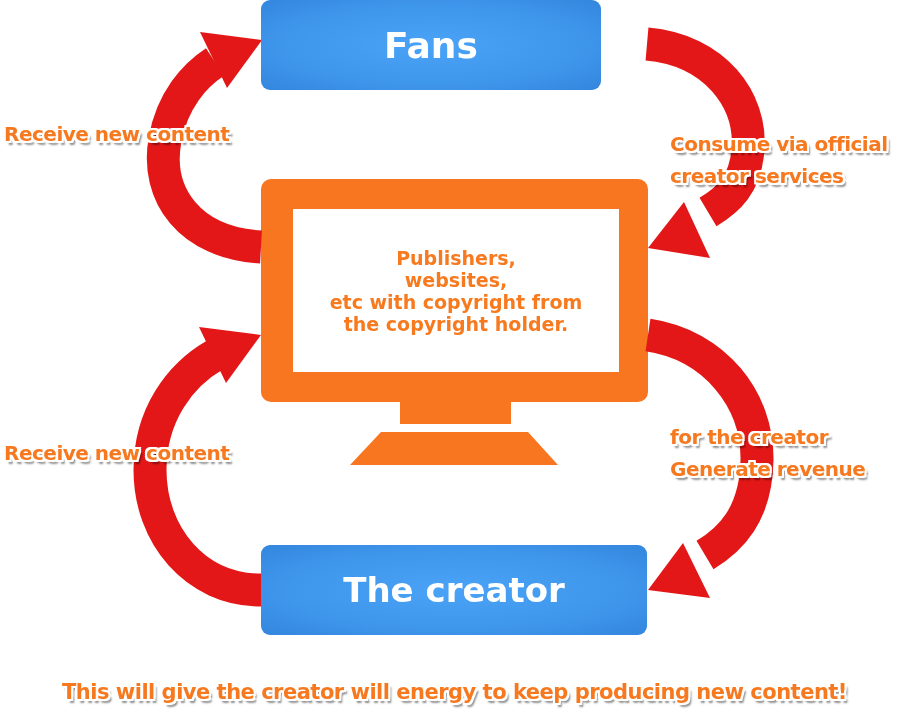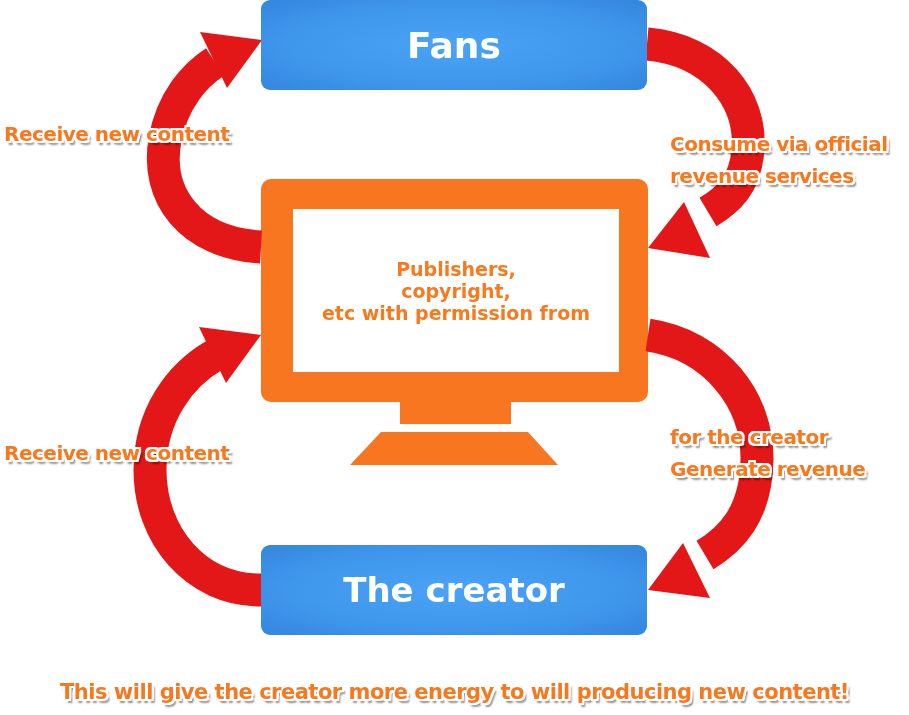--- a/index.html
+++ b/index.html
@@ -5,21 +5,21 @@
   html, body { margin: 0; padding: 0; background: #ffffff; }
   body { width: 909px; height: 715px; position: relative; overflow: hidden;
          font-family: "DejaVu Sans", sans-serif; }
   #diagram { position: absolute; left: 0; top: 0; }
   .box {
     position: absolute; border-radius: 9px;
     background: radial-gradient(ellipse at center, #4aa3f7 0%, #3f97ec 60%, #3386dd 100%);
     color: #fff; font-weight: bold; text-align: center;
     display: flex; flex-direction: column; align-items: center; justify-content: center;
   }
-  #fans-box { left: 261px; top: 0px; width: 386px; height: 90px; font-size: 36px; }
+  #fans-box { left: 261px; top: 0px; width: 340px; height: 90px; font-size: 36px; }
   #creator-box { left: 261px; top: 545px; width: 386px; height: 90px; font-size: 34px; line-height: 36px; }
   .screen-text {
     position: absolute; left: 293px; top: 209px; width: 326px; height: 163px;
     display: flex; flex-direction: column; align-items: center; justify-content: center;
     color: #f77a1f; font-weight: bold; font-size: 19px; line-height: 22px; text-align: center;
   }
   .label {
     position: absolute; color: #f7791f; font-weight: bold; font-size: 20px; line-height: 32px;
     letter-spacing: -0.5px; white-space: nowrap;
     text-shadow: -2px 0 #fff, 2px 0 #fff, 0 -2px #fff, 0 2px #fff,
@@ -65,39 +65,40 @@
     <polygon points="648,590 683,543 710,598" fill="#e31717"></polygon>
   </g>
 </svg>
 
 <div id="fans-box" class="box">
   <span>Fans</span>
 </div>
 
 <div class="screen-text">
   <span class="line">Publishers,</span>
-  <span class="line">copyright,</span>
-  <span class="line">etc with permission from</span>
+  <span class="line">websites,</span>
+  <span class="line">etc with copyright from</span>
+  <span class="line">the copyright holder.</span>
 </div>
 
 <div id="creator-box" class="box">
   <span class="line">The creator</span>
 </div>
 
 <div id="label-tl" class="label">
   <span class="line">Receive new content</span>
 </div>
 
 <div id="label-tr" class="label">
   <span class="line">Consume via official</span>
-  <span class="line">revenue services</span>
+  <span class="line">creator services</span>
 </div>
 
 <div id="label-bl" class="label">
   <span class="line">Receive new content</span>
 </div>
 
 <div id="label-br" class="label">
   <span class="line">for the creator</span>
   <span class="line">Generate revenue</span>
 </div>
 
-<div id="footer-label" class="label">This will give the creator more energy to will producing new content!</div>
+<div id="footer-label" class="label">This will give the creator will energy to keep producing new content!</div>
 
 </body></html>

